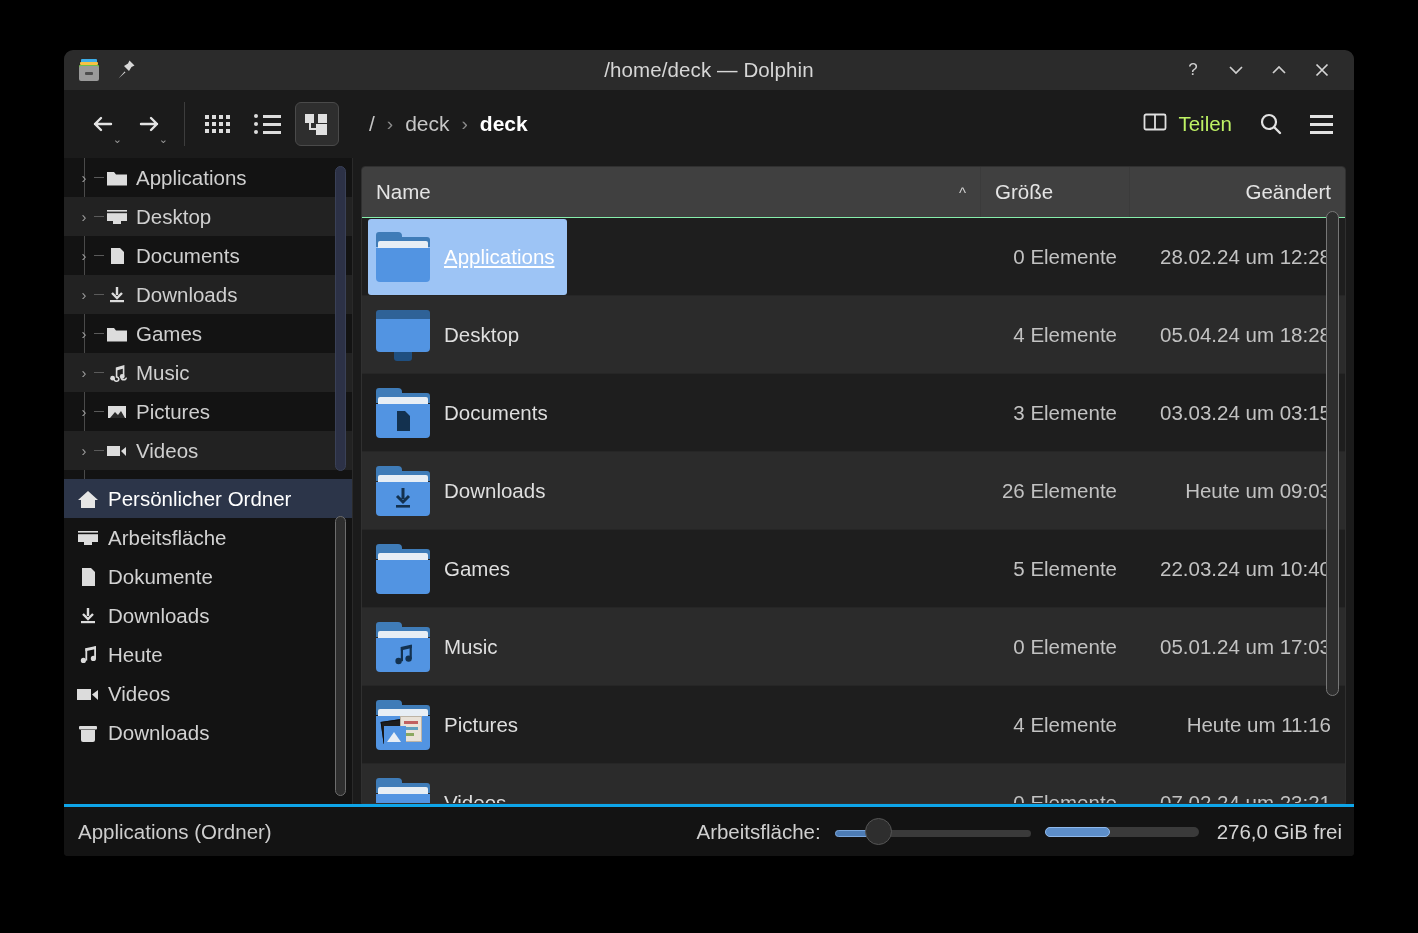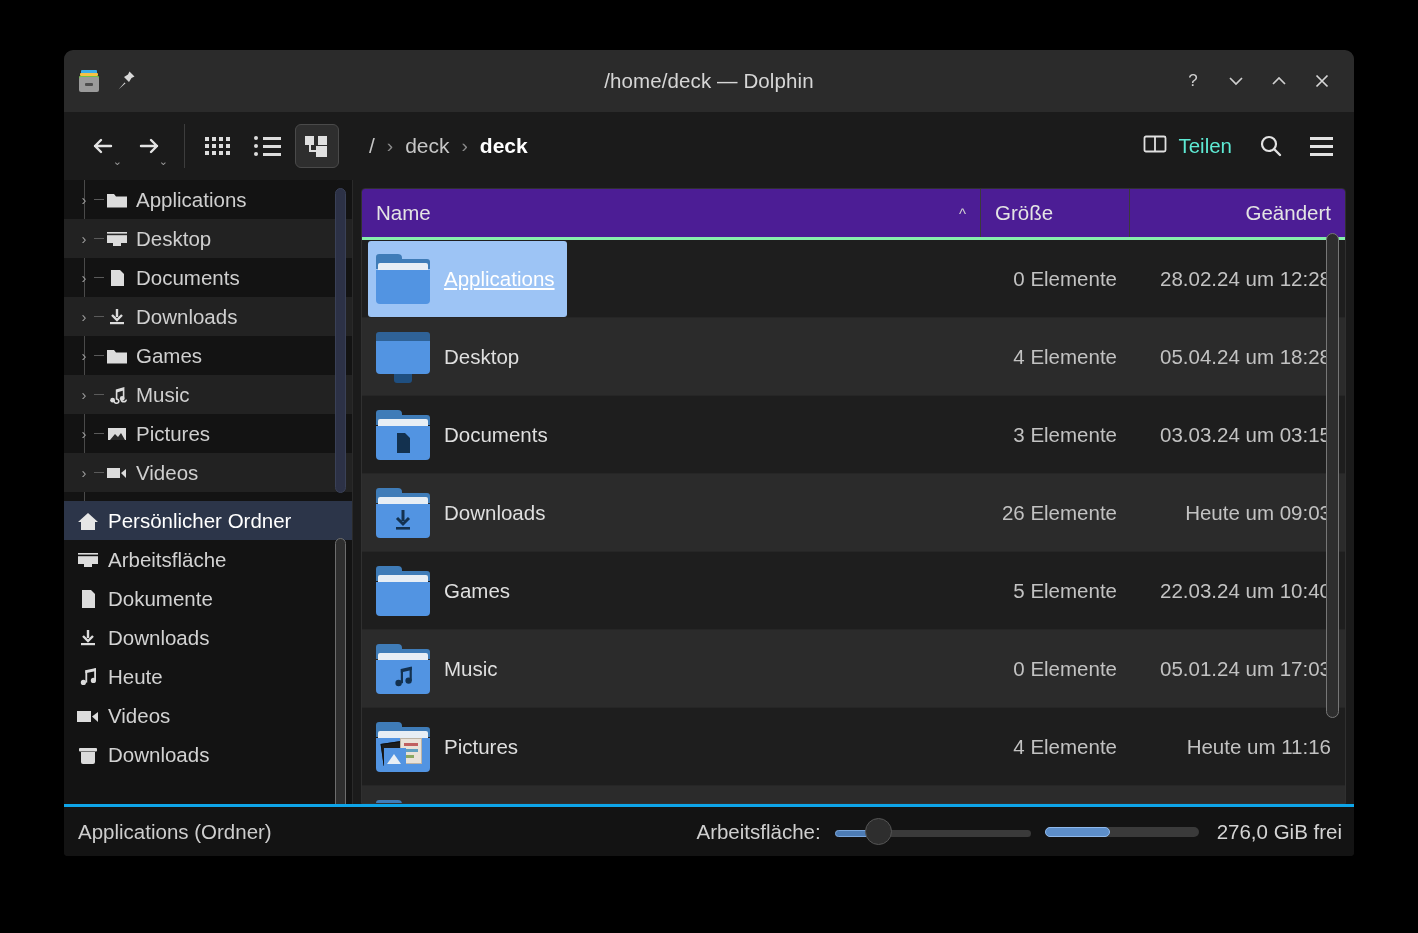--- a/index.html
+++ b/index.html
@@ -17,21 +17,21 @@
     width: 1290px; height: 806px;
     background: #1b1b1b;
     border-radius: 9px 9px 4px 4px;
     overflow: hidden;
     display: flex;
     flex-direction: column;
   }
 
   
   .titlebar {
-    height: 62px;
+    height: 40px;
     background: #2b2b2b;
     display: flex;
     align-items: center;
     position: relative;
     flex: 0 0 auto;
     border-radius: 9px 9px 0 0;
   }
   .tb-left { display: flex; align-items: center; gap: 14px; padding-left: 12px; }
   .app-icon { width: 26px; height: 24px; position: relative; }
   .app-icon .sheets { position:absolute; left:3px; top:1px; width:20px; height:8px; }
@@ -127,21 +127,21 @@
     gap: 2px;
     font-size: 21px;
     flex: 1 1 auto;
     min-width: 0;
   }
   .crumb { color: #c6c6c6; padding: 4px 8px; border-radius: 4px; white-space: nowrap;}
   .crumb.current { color: #ffffff; font-weight: bold; }
   .crumb-sep { color: #8b8b8b; font-size: 19px; padding: 0 2px; }
 
   .tb-actions { display: flex; align-items: center; gap: 16px; margin-left: auto; padding-right: 2px;}
-  .share-btn { display: flex; align-items: center; gap: 10px; color: #5eead4; font-size: 20.5px; padding: 4px 6px; border-radius: 4px;}
+  .share-btn { display: flex; align-items: center; gap: 10px; color: #bef264; font-size: 20.5px; padding: 4px 6px; border-radius: 4px;}
   .icon-btn { width: 34px; height: 34px; display:flex; align-items:center; justify-content:center; color:#e2e2e2;}
   .hamburger { display:flex; flex-direction:column; gap:5px; }
   .hamburger i { display:block; width:23px; height:3px; background:#e2e2e2; }
 
   
   .body {
     flex: 1 1 auto;
     display: flex;
     min-height: 0;
     background: #1b1b1b;
@@ -222,22 +222,22 @@
     flex: 1 1 auto;
     border: 1px solid #303030;
     border-radius: 4px 4px 0 0;
     overflow: hidden;
     position: relative;
     background: #1e1e1e;
   }
   .fv-head {
     display: flex;
     height: 51px;
-    background: #4c1d95;
-    border-bottom: 3px solid #86efac;
+    background: #404040;
+    border-bottom: 1px solid #86efac;
     color: #e4e4e4;
     font-size: 20.5px;
     align-items: center;
   }
   .fv-head .hcell { display:flex; align-items:center; height:100%; padding: 0 14px; position: relative;}
   .fv-head .hcell + .hcell { border-left: 1px solid #3b3b3b; }
   .hc-name { flex: 1 1 auto; min-width:0; }
   .hc-size { flex: 0 0 149px; }
   .hc-mod  { flex: 0 0 216px; justify-content: flex-end; }
   .sortmark { margin-left: auto; color: #d0d0d0; font-size: 15px; }

